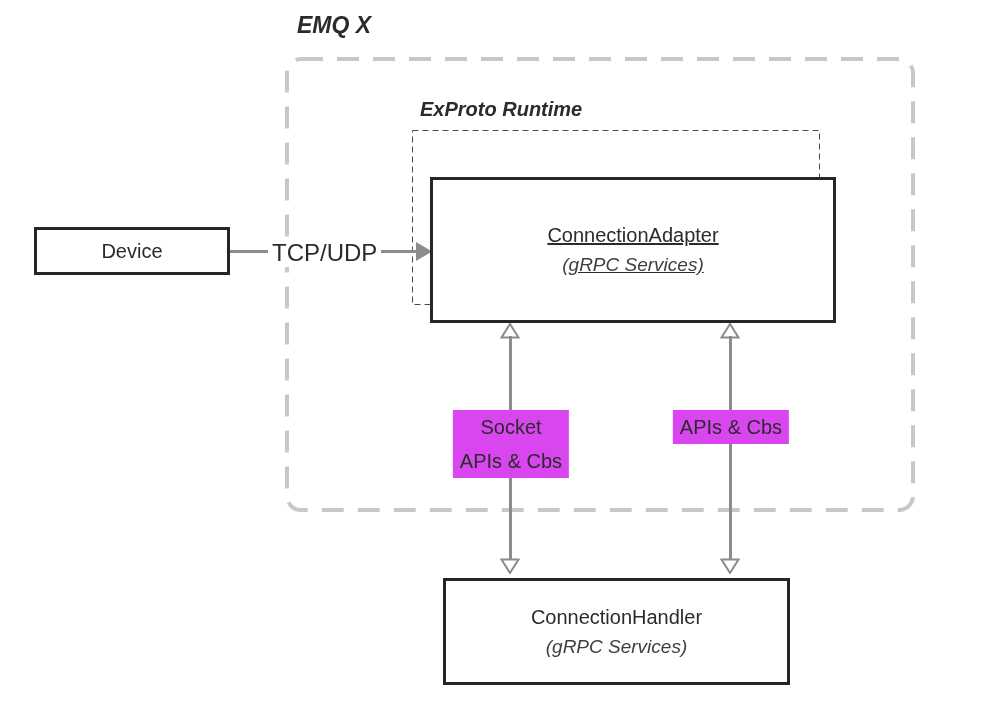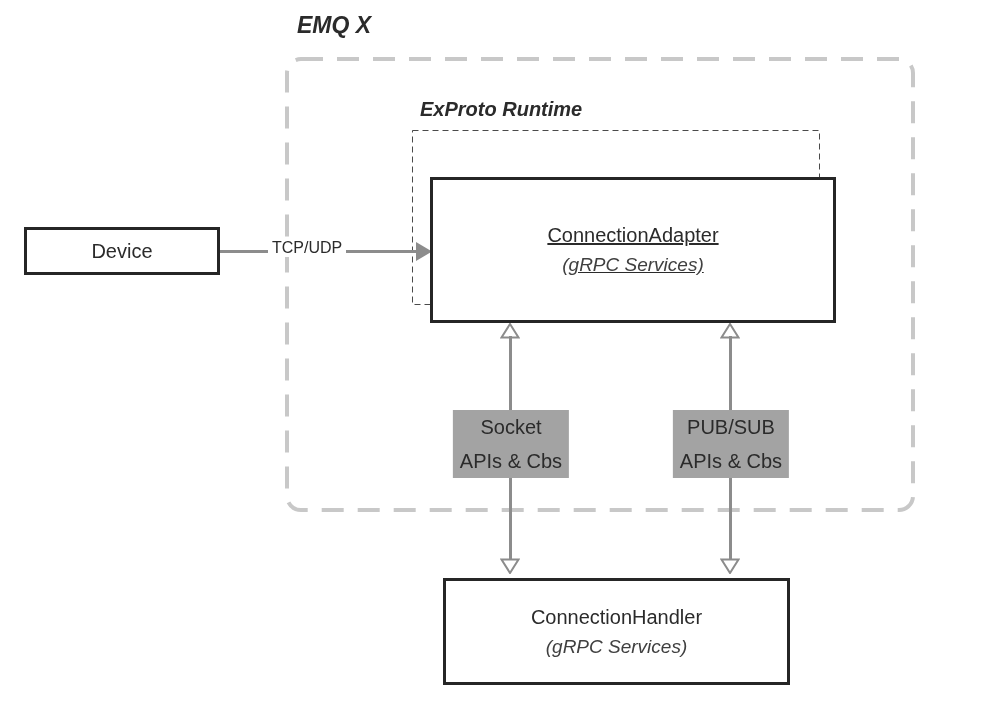--- a/index.html
+++ b/index.html
@@ -17,43 +17,43 @@
     font-size: 20px; font-weight: bold; font-style: italic; color: #2b2b2b;
   }
   .inner-boundary { position: absolute; left: 412px; top: 130px; width: 408px; height: 175px; }
 
   .box {
     position: absolute; background: #ffffff; border: 3px solid #262626;
     display: flex; flex-direction: column; align-items: center; justify-content: center;
     text-align: center;
   }
   .box-adapter { left: 430px; top: 177px; width: 406px; height: 146px; text-decoration: underline; }
-  .box-device  { left: 24px;  top: 227px; width: 196px; height: 48px; }
+  .box-device  { left: 34px;  top: 227px; width: 196px; height: 48px; }
   .box-handler { left: 443px; top: 578px; width: 347px; height: 107px; align-items: center; }
   .box-title { font-size: 20px; color: #2b2b2b; line-height: 1.2; }
   .box-sub   { font-size: 19px; font-style: italic; color: #404040; margin-top: 7px; line-height: 1.2; }
 
   .h-arrow-line { position: absolute; left: 218px; top: 250px; width: 202px; height: 3px; background: #8c8c8c; }
   .h-arrow-head { position: absolute; left: 416px; top: 242px; width: 16px; height: 19px; }
   .h-arrow-label {
     position: absolute; left: 268px; top: 239px;
-    font-size: 16px; color: #2b2b2b; background: #ffffff; padding: 0 4px;
+    font-size: 24px; color: #2b2b2b; background: #ffffff; padding: 0 4px;
   }
 
   .v-arrow { position: absolute; width: 20px; top: 323px; height: 255px; }
   .v-arrow-socket { left: 500px; }
   .v-arrow-pubsub { left: 720px; }
   .v-arrow .line { position: absolute; left: 8.5px; top: 13px; bottom: 13px; width: 3px; background: #8c8c8c; }
   .v-arrow .head-up { position: absolute; left: 0; top: 0; }
   .v-arrow .head-down { position: absolute; left: 0; bottom: 0; }
 
   .v-arrow-label {
     position: absolute; transform: translateX(-50%);
     text-align: center; font-size: 20px; line-height: 34px;
-    color: #2b2b2b; background: #a3a3a3; padding: 0 7px; white-space: nowrap;
+    color: #2b2b2b; background: #d946ef; padding: 0 7px; white-space: nowrap;
   }
   .label-socket { left: 511px; top: 410px; }
   .label-pubsub { left: 731px; top: 410px; }
 </style>
 </head>
 <body>
 
 <div class="canvas">
 
   <div class="emqx-label">EMQ X</div>
@@ -117,21 +117,20 @@
       </svg>
     </div>
   </div>
 
   <div class="v-arrow-label label-socket">
     <div>Socket</div>
     <div>APIs &amp; Cbs</div>
   </div>
 
   <div class="v-arrow-label label-pubsub">
-    <div>PUB/SUB</div>
     <div>APIs &amp; Cbs</div>
   </div>
 
   <div class="box box-handler">
     <div class="box-title">ConnectionHandler</div>
     <div class="box-sub">(gRPC Services)</div>
   </div>
 
 </div>
 

